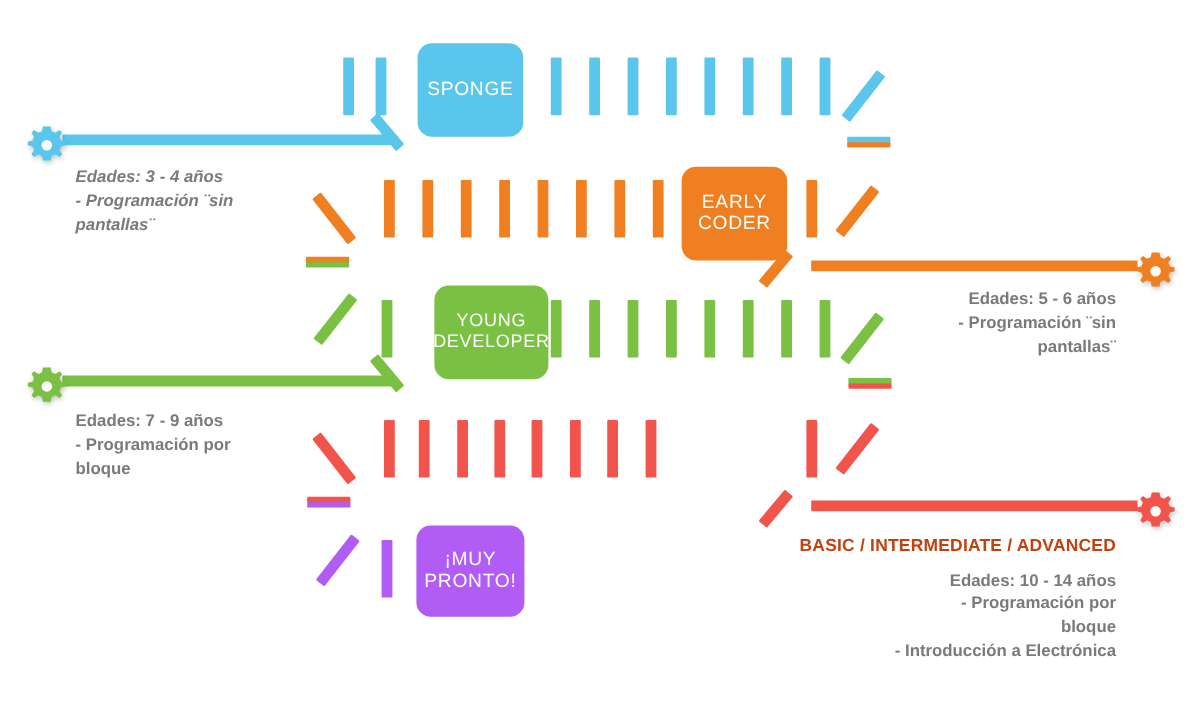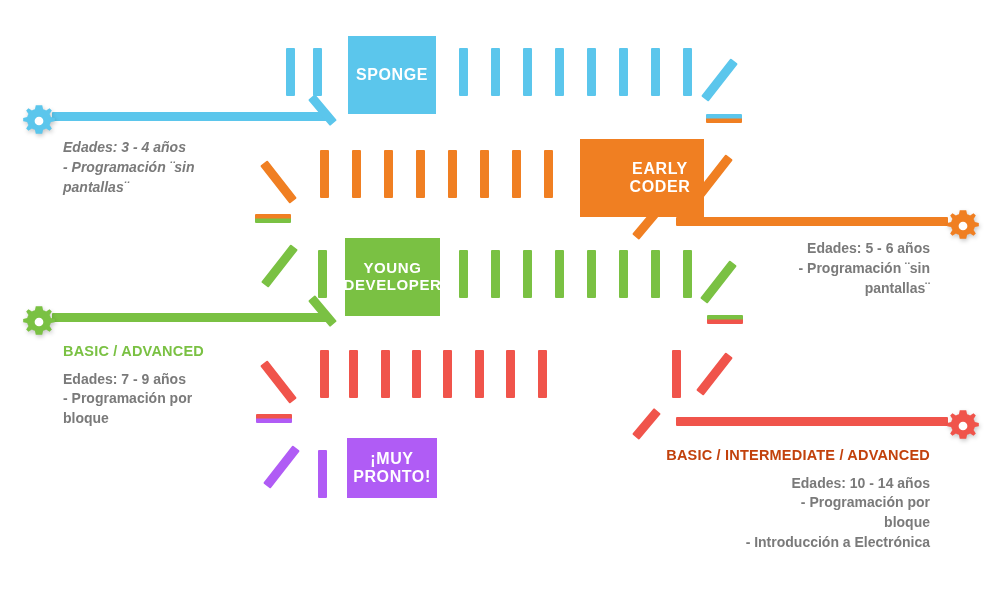--- a/index.html
+++ b/index.html
@@ -13,23 +13,23 @@
   #canvas {
     position: relative;
     width: 1000px;
     height: 600px;
     background: #ffffff;
     overflow: hidden;
   }
   
   .badge {
     position: absolute;
-    border-radius: 0;
+    border-radius: 12px;
     color: #ffffff;
-    font-weight: bold;
+    font-weight: normal;
     font-size: 16px;
     letter-spacing: 0.6px;
     line-height: 1.12;
     text-align: center;
     display: flex;
     align-items: center;
     justify-content: center;
     z-index: 6;
     white-space: pre-line;
   }
@@ -136,21 +136,21 @@
   <div class="conn conn-d" style="left:654px; top:208px; background:#F07F22; transform:rotate(40deg); transform-origin: top left;"></div>
   <div class="conn conn-h" style="left:676px; top:217px; width:272px; background:#F07F22;"></div>
 
   <div class="gear" style="left:944px; top:207px;">
     <svg viewBox="0 0 40 40" width="38" height="38" aria-hidden="true">
       <path d="M20 3.5 l3.4 0 0.9 4.2 a12.6 12.6 0 0 1 3.2 1.35 l3.6-2.4 2.4 2.4 -2.4 3.6 a12.6 12.6 0 0 1 1.35 3.2 l4.2 0.9 0 3.4 -4.2 0.9 a12.6 12.6 0 0 1 -1.35 3.2 l2.4 3.6 -2.4 2.4 -3.6-2.4 a12.6 12.6 0 0 1 -3.2 1.35 l-0.9 4.2 -3.4 0 -3.4 0 -0.9-4.2 a12.6 12.6 0 0 1 -3.2 -1.35 l-3.6 2.4 -2.4-2.4 2.4-3.6 a12.6 12.6 0 0 1 -1.35 -3.2 l-4.2-0.9 0-3.4 4.2-0.9 a12.6 12.6 0 0 1 1.35 -3.2 l-2.4-3.6 2.4-2.4 3.6 2.4 a12.6 12.6 0 0 1 3.2 -1.35 l0.9-4.2 z" fill="#F07F22"></path>
       <circle cx="20" cy="20" r="4.6" fill="#ffffff"></circle>
     </svg>
   </div>
 
-  <div class="badge" style="left:580px; top:139px; width:88px; height:78px; background:#F07F22;padding-left:36px;">
+  <div class="badge" style="left:568px; top:139px; width:88px; height:78px; background:#F07F22;">
     <span>EARLY
 CODER</span>
   </div>
 
   <div class="tblock align-right" style="left:730px; top:239px; width:200px;">
 
     <div class="tier-body">Edades: 5 - 6 años
 - Programación ¨sin
 pantallas¨</div>
   </div>
@@ -172,27 +172,26 @@
   <div class="conn conn-h" style="left:52px; top:313px; width:278px; background:#7AC143;"></div>
   <div class="conn conn-d" style="left:330px; top:293px; background:#7AC143; transform:rotate(-40deg); transform-origin: bottom left;"></div>
 
   <div class="gear" style="left:20px; top:303px;">
     <svg viewBox="0 0 40 40" width="38" height="38" aria-hidden="true">
       <path d="M20 3.5 l3.4 0 0.9 4.2 a12.6 12.6 0 0 1 3.2 1.35 l3.6-2.4 2.4 2.4 -2.4 3.6 a12.6 12.6 0 0 1 1.35 3.2 l4.2 0.9 0 3.4 -4.2 0.9 a12.6 12.6 0 0 1 -1.35 3.2 l2.4 3.6 -2.4 2.4 -3.6-2.4 a12.6 12.6 0 0 1 -3.2 1.35 l-0.9 4.2 -3.4 0 -3.4 0 -0.9-4.2 a12.6 12.6 0 0 1 -3.2 -1.35 l-3.6 2.4 -2.4-2.4 2.4-3.6 a12.6 12.6 0 0 1 -1.35 -3.2 l-4.2-0.9 0-3.4 4.2-0.9 a12.6 12.6 0 0 1 1.35 -3.2 l-2.4-3.6 2.4-2.4 3.6 2.4 a12.6 12.6 0 0 1 3.2 -1.35 l0.9-4.2 z" fill="#7AC143"></path>
       <circle cx="20" cy="20" r="4.6" fill="#ffffff"></circle>
     </svg>
   </div>
 
-  <div class="badge" style="left:345px; top:238px; width:95px; height:78px; background:#7AC143; font-size:15px;">
+  <div class="badge" style="left:362px; top:238px; width:95px; height:78px; background:#7AC143; font-size:15px;">
     <span>YOUNG
 DEVELOPER</span>
   </div>
 
   <div class="tblock align-left" style="left:63px; top:341px; width:215px;">
-    <div class="tier-head" style="color:#7AC143;">BASIC / ADVANCED</div>
     <div class="tier-body">Edades: 7 - 9 años
 - Programación por
 bloque</div>
   </div>
 
   <div class="dash dash-diag" style="left:274px; top:358px; background:#F0544B; transform:rotate(-38deg);"></div>
   <div class="dash dash-h" style="left:256px; top:414px; background:linear-gradient(to bottom,#F0544B 0%,#F0544B 45%,#B05CF5 55%,#B05CF5 100%);"></div>
 
   <div class="dash dash-v" style="left:320px; top:350px; background:#F0544B;"></div>
   <div class="dash dash-v" style="left:349px; top:350px; background:#F0544B;"></div>
@@ -220,18 +219,18 @@
     <div class="tier-head" style="color:#c2410c;">BASIC / INTERMEDIATE / ADVANCED</div>
     <div class="tier-body">Edades: 10 - 14 años
 - Programación por
 bloque
 - Introducción a Electrónica</div>
   </div>
 
   <div class="dash dash-diag" style="left:277px; top:443px; background:#B05CF5; transform:rotate(38deg);"></div>
   <div class="dash dash-v" style="left:318px; top:450px; background:#B05CF5;"></div>
 
-  <div class="badge" style="left:347px; top:438px; width:90px; height:60px; background:#B05CF5;justify-content:center;">
+  <div class="badge" style="left:347px; top:438px; width:90px; height:76px; background:#B05CF5;justify-content:center;">
     <span>¡MUY
 PRONTO!</span>
   </div>
 
 </div>
 
 </body></html>

